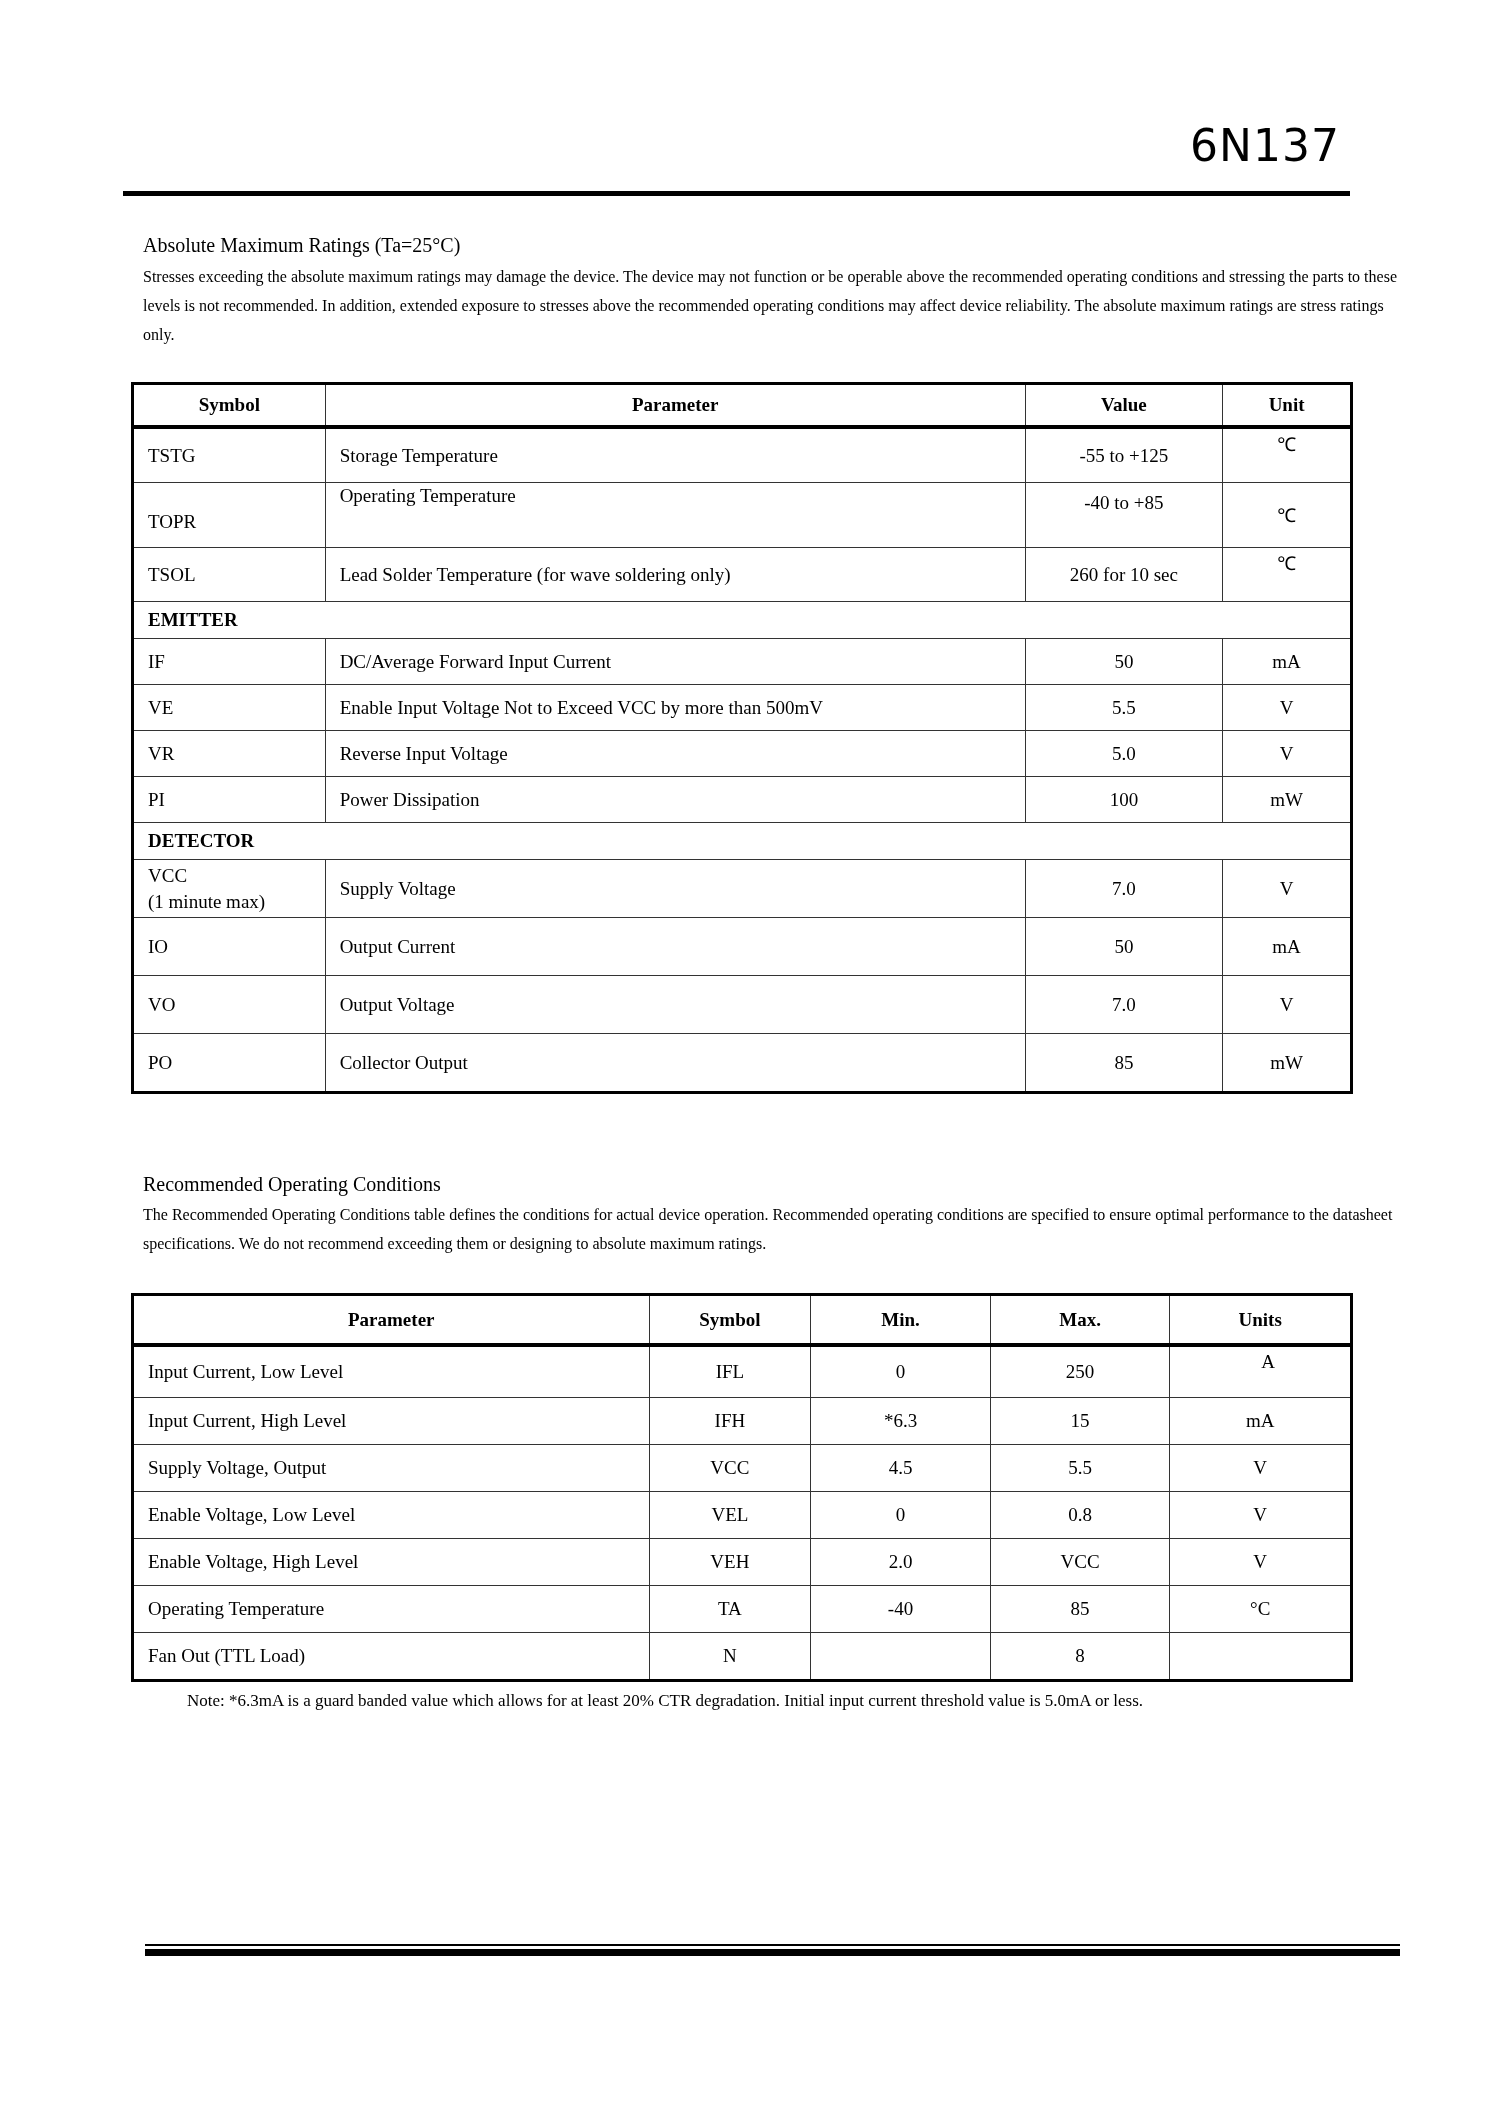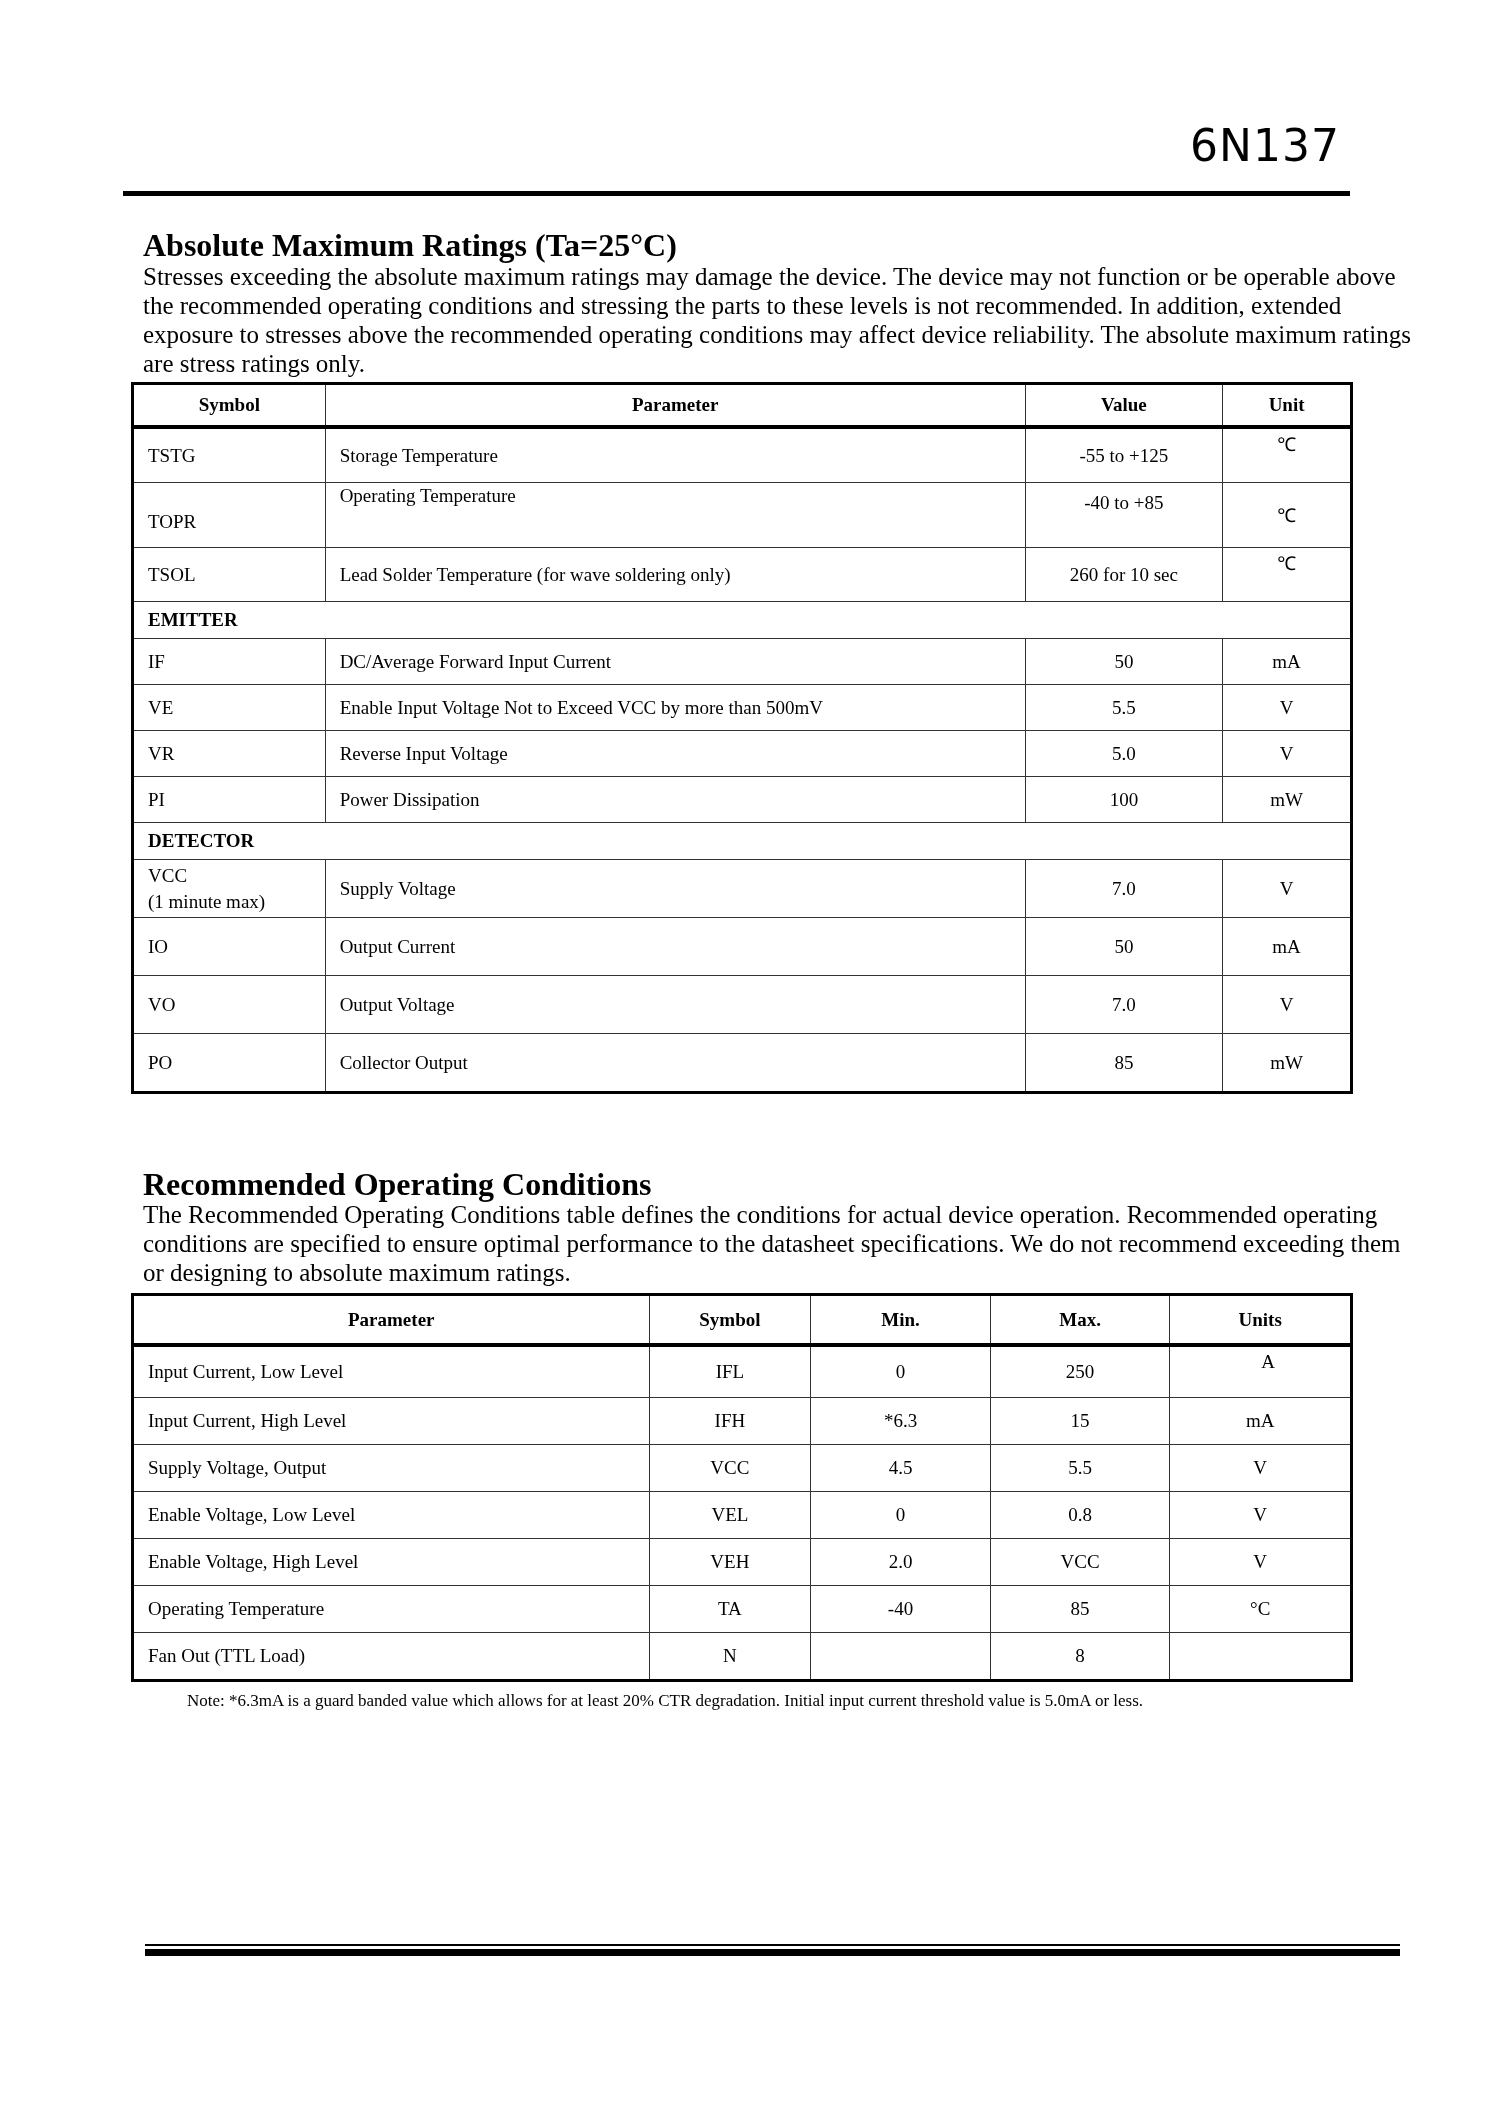--- a/index.html
+++ b/index.html
@@ -9,24 +9,24 @@
   }
   .part-no {
     position: absolute; left: 1190px; top: 124px;
     font-family: "DejaVu Sans", sans-serif; font-size: 44px; letter-spacing: 1px;
     line-height: 1;
   }
   .header-rule {
     position: absolute; left: 123px; top: 191px; width: 1227px; height: 5px; background: #000;
   }
   .section-title {
-    position: absolute; left: 143px; font-weight: bold; font-size: 32px; line-height: 32px;
+    position: absolute; left: 143px; font-weight: normal; font-size: 20px; line-height: 32px;
   }
   .intro {
-    position: absolute; left: 143px; width: 1270px; font-size: 25px; line-height: 29px;
+    position: absolute; left: 143px; width: 1270px; font-size: 16px; line-height: 29px;
   }
   table {
     position: absolute; border-collapse: collapse; font-size: 19px;
     border: 3.5px solid #000;
   }
   td, th { border: 1.5px solid #333; padding: 0 14px; vertical-align: middle; }
   th { font-weight: bold; height: 40px; text-align: center; border-bottom: 4px solid #000; }
   .c { text-align: center; }
   .sec td { font-weight: bold; height: 36px; }
 

